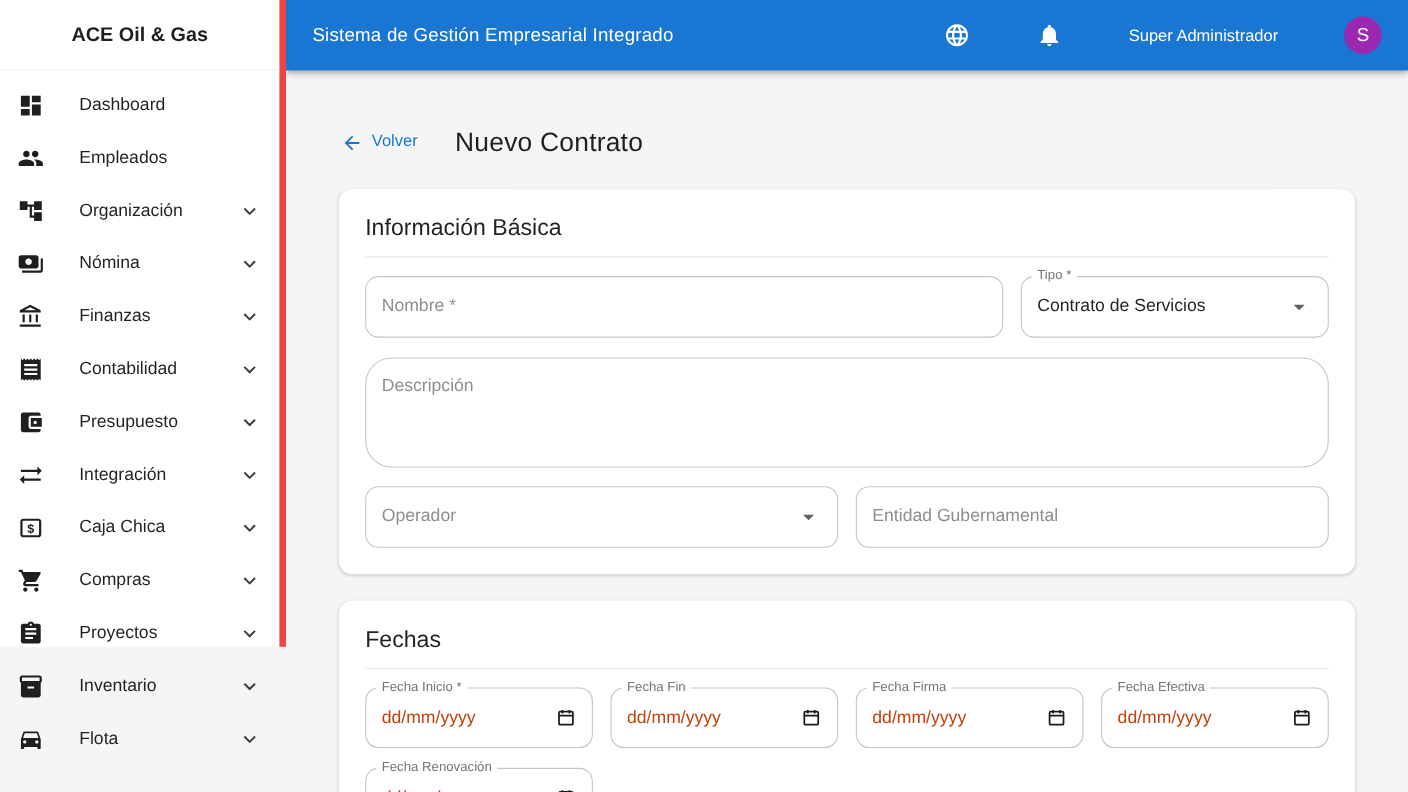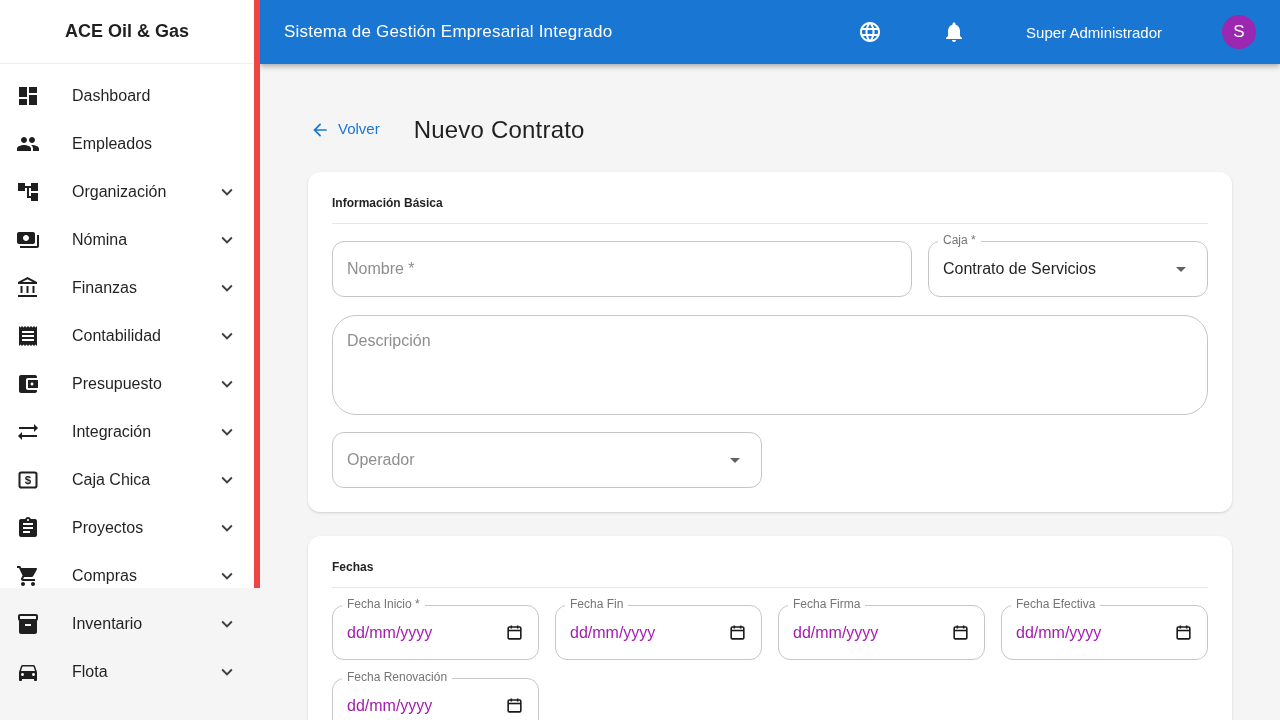--- a/index.html
+++ b/index.html
@@ -69,21 +69,21 @@
     padding: 4px 8px 4px 2px; border-radius: 4px;
   }
   .back-link svg { width: 20px; height: 20px; fill: currentColor; }
   .page-title { font-size: 24px; font-weight: 400; color: rgba(0,0,0,0.87); margin-left: 26px; letter-spacing: .2px; }
 
   .card {
     background: #fff; border-radius: 12px;
     box-shadow: 0 1px 3px rgba(0,0,0,0.10), 0 1px 2px rgba(0,0,0,0.06);
     padding: 24px; margin-bottom: 24px;
   }
-  .section-heading { font-size: 12px; font-weight: 700; color: rgba(0,0,0,0.87); padding-bottom: 13px; }
+  .section-heading { font-size: 21px; font-weight: 400; color: rgba(0,0,0,0.87); padding-bottom: 13px; }
   .divider { border-bottom: 1px solid #e7e7e7; }
   .form-area { padding-top: 17px; }
 
   .grid-2a { display: grid; grid-template-columns: 1fr 280px; gap: 16px; }
   .grid-2b { display: grid; grid-template-columns: 1fr 1fr; gap: 16px; margin-top: 17px; }
   .grid-dates { display: grid; grid-template-columns: repeat(4, 1fr); gap: 18px 16px; }
 
   .field {
     position: relative; height: 56px;
     border: 1px solid #c6c6c6; border-radius: 12px;
@@ -114,21 +114,21 @@
   .textarea-field textarea {
     border: none; outline: none; resize: none;
     width: 100%; height: 100%; background: transparent;
     padding: 16px 14px;
     font-family: "Liberation Sans", sans-serif;
     font-size: 16px; color: rgba(0,0,0,0.87);
   }
   .textarea-field textarea::placeholder { color: #8e8e8e; opacity: 1; }
 
   .date-field { height: 55px; }
-  .date-value { font-size: 16px; color: #a21caf; flex: 1; }
+  .date-value { font-size: 16px; color: #c2410c; flex: 1; }
   .cal-icon { width: 19px; height: 19px; color: #1a1a1a; }
   .cal-icon svg { width: 19px; height: 19px; }
 </style>
 </head>
 <body>
 
 <aside class="sidebar">
   <div class="brand">ACE Oil &amp; Gas</div>
   <nav class="nav">
 
@@ -245,38 +245,38 @@
       <span class="nav-chevron">
           <svg viewBox="0 0 24 24">
             <path d="M16.59 8.59L12 13.17 7.41 8.59 6 10l6 6 6-6z"></path>
           </svg>
         </span>
     </div>
 
     <div class="nav-item">
       <span class="nav-icon">
           <svg viewBox="0 0 24 24">
+            <path d="M7 18c-1.1 0-1.99.9-1.99 2S5.9 22 7 22s2-.9 2-2-.9-2-2-2zM1 2v2h2l3.6 7.59-1.35 2.45c-.16.28-.25.61-.25.96 0 1.1.9 2 2 2h12v-2H7.42c-.14 0-.25-.11-.25-.25l.03-.12.9-1.63h7.45c.75 0 1.41-.41 1.75-1.03l3.58-6.49c.08-.14.12-.31.12-.48 0-.55-.45-1-1-1H5.21l-.94-2H1zm16 16c-1.1 0-1.99.9-1.99 2s.89 2 1.99 2 2-.9 2-2-.9-2-2-2z"></path>
+          </svg>
+        </span>
+      <span class="nav-label">Compras</span>
+      <span class="nav-chevron">
+          <svg viewBox="0 0 24 24">
+            <path d="M16.59 8.59L12 13.17 7.41 8.59 6 10l6 6 6-6z"></path>
+          </svg>
+        </span>
+    </div>
+
+    <div class="nav-item">
+      <span class="nav-icon">
+          <svg viewBox="0 0 24 24">
             <path d="M19 3h-4.18C14.4 1.84 13.3 1 12 1c-1.3 0-2.4.84-2.82 2H5c-1.1 0-2 .9-2 2v14c0 1.1.9 2 2 2h14c1.1 0 2-.9 2-2V5c0-1.1-.9-2-2-2zm-7 0c.55 0 1 .45 1 1s-.45 1-1 1-1-.45-1-1 .45-1 1-1zm2 14H7v-2h7v2zm3-4H7v-2h10v2zm0-4H7V7h10v2z"></path>
           </svg>
         </span>
       <span class="nav-label">Proyectos</span>
-      <span class="nav-chevron">
-          <svg viewBox="0 0 24 24">
-            <path d="M16.59 8.59L12 13.17 7.41 8.59 6 10l6 6 6-6z"></path>
-          </svg>
-        </span>
-    </div>
-
-    <div class="nav-item">
-      <span class="nav-icon">
-          <svg viewBox="0 0 24 24">
-            <path d="M7 18c-1.1 0-1.99.9-1.99 2S5.9 22 7 22s2-.9 2-2-.9-2-2-2zM1 2v2h2l3.6 7.59-1.35 2.45c-.16.28-.25.61-.25.96 0 1.1.9 2 2 2h12v-2H7.42c-.14 0-.25-.11-.25-.25l.03-.12.9-1.63h7.45c.75 0 1.41-.41 1.75-1.03l3.58-6.49c.08-.14.12-.31.12-.48 0-.55-.45-1-1-1H5.21l-.94-2H1zm16 16c-1.1 0-1.99.9-1.99 2s.89 2 1.99 2 2-.9 2-2-.9-2-2-2z"></path>
-          </svg>
-        </span>
-      <span class="nav-label">Compras</span>
       <span class="nav-chevron">
           <svg viewBox="0 0 24 24">
             <path d="M16.59 8.59L12 13.17 7.41 8.59 6 10l6 6 6-6z"></path>
           </svg>
         </span>
     </div>
 
     <div class="nav-item">
       <span class="nav-icon">
           <svg viewBox="0 0 24 24">
@@ -344,21 +344,21 @@
     <section class="card">
       <div class="section-heading">Información Básica</div>
       <div class="divider"></div>
       <div class="form-area">
 
         <div class="grid-2a">
           <div class="field">
             <input type="text" placeholder="Nombre *" style="">
           </div>
           <div class="field">
-            <span class="notch-label">Caja *</span>
+            <span class="notch-label">Tipo *</span>
             <span class="select-value">Contrato de Servicios</span>
             <span class="drop-arrow">
                 <svg viewBox="0 0 24 24">
                   <path d="M7 10l5 5 5-5z"></path>
                 </svg>
               </span>
           </div>
         </div>
 
         <div class="textarea-field">
@@ -366,20 +366,23 @@
         </div>
 
         <div class="grid-2b">
           <div class="field">
             <span class="select-placeholder">Operador</span>
             <span class="drop-arrow">
                 <svg viewBox="0 0 24 24">
                   <path d="M7 10l5 5 5-5z"></path>
                 </svg>
               </span>
+          </div>
+          <div class="field">
+            <input type="text" placeholder="Entidad Gubernamental" style="">
           </div>
         </div>
 
       </div>
     </section>
 
     <section class="card">
       <div class="section-heading">Fechas</div>
       <div class="divider"></div>
       <div class="form-area">

